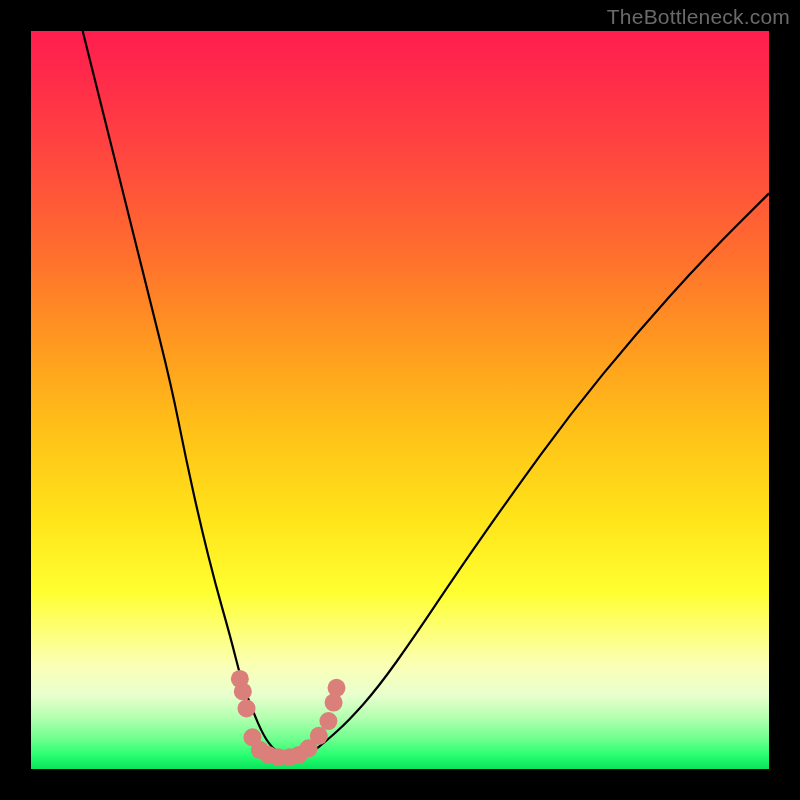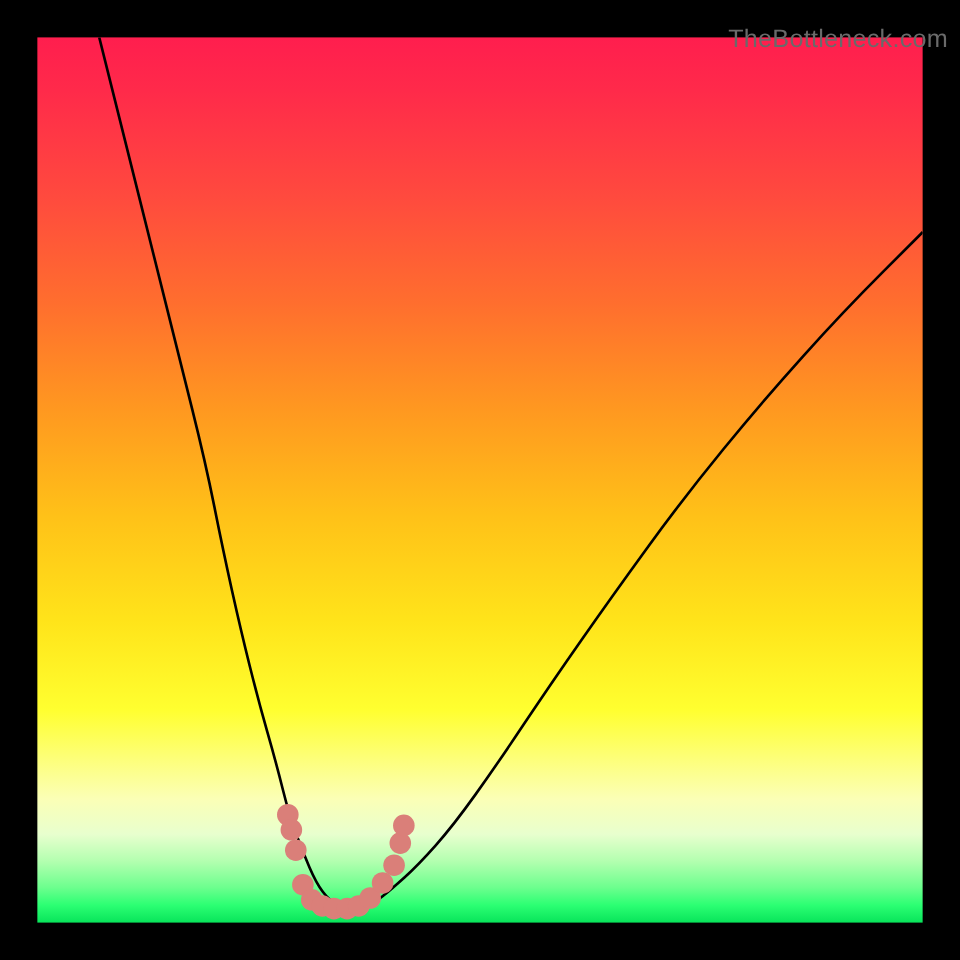--- a/index.html
+++ b/index.html
@@ -52,21 +52,20 @@
     );
   }
   .watermark {
     position: absolute;
     top: 5px;
     right: 10px;
     color: #6a6a6a;
     font-size: 21px;
     font-weight: 500;
     letter-spacing: 0.2px;
-    margin-top: 16px;
   }
   svg.curves {
     position: absolute;
     left: 0;
     top: 0;
   }
 </style>
 </head>
 <body>
 

